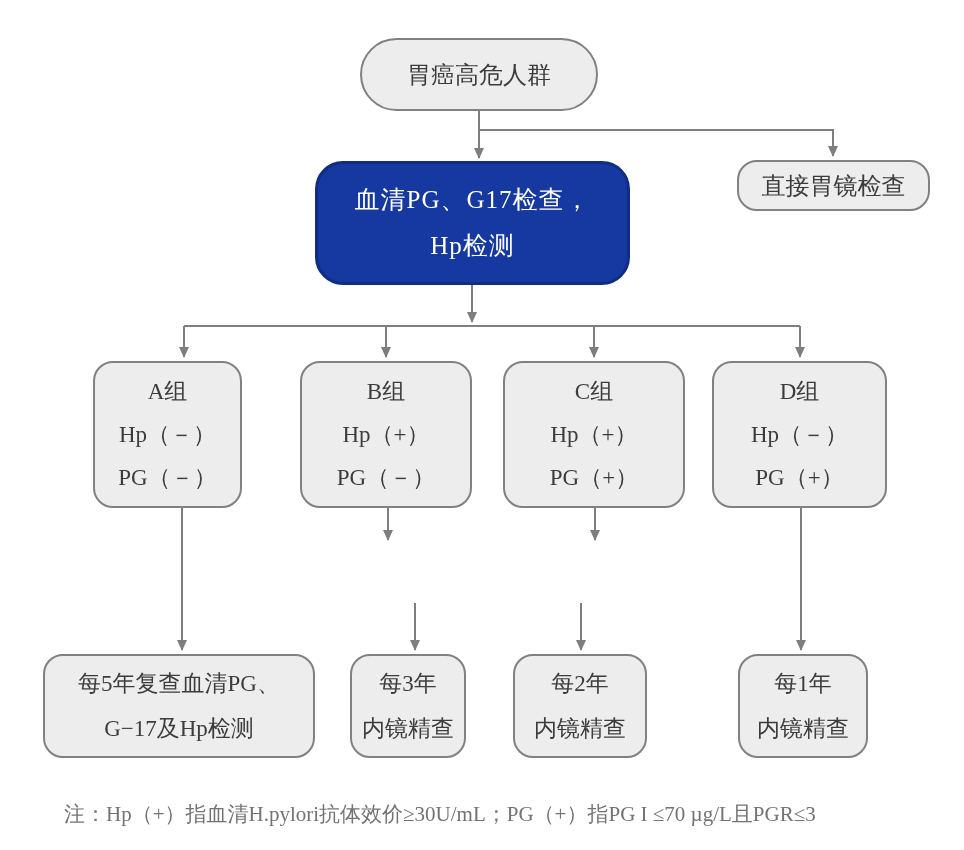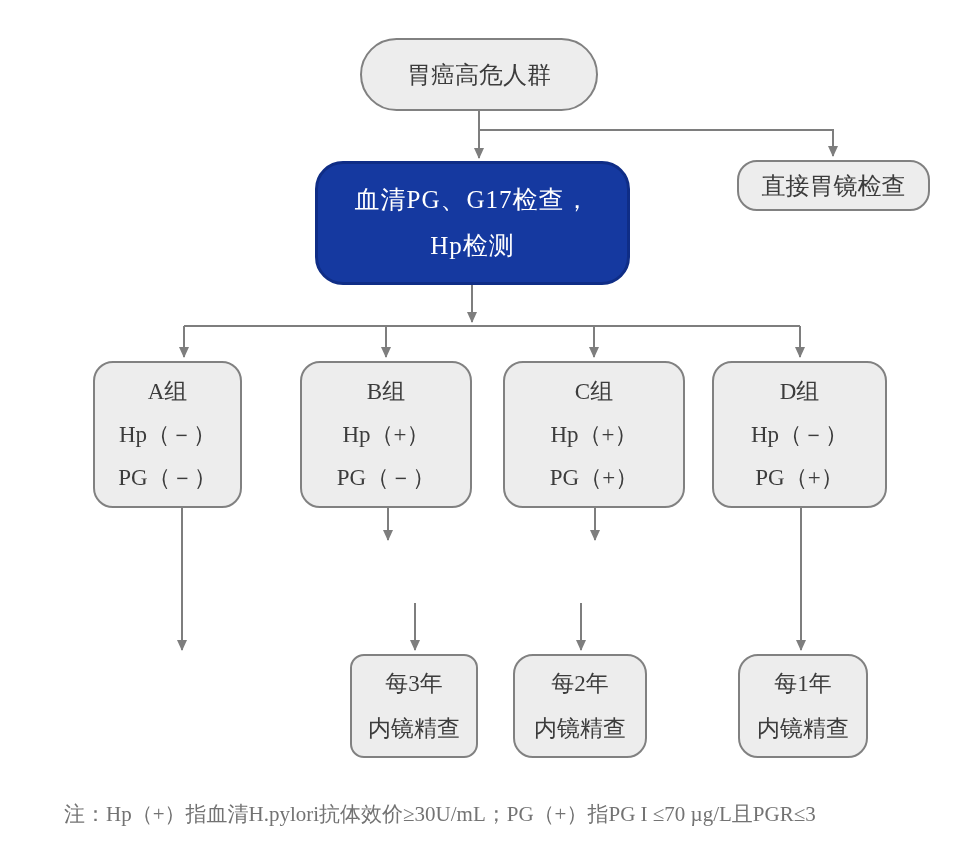--- a/index.html
+++ b/index.html
@@ -54,21 +54,21 @@
   .g-d { left: 712px; width: 175px; }
   .erad {
     left: 348px; top: 537px; width: 284px; height: 58px;
     border-radius: 29px; font-size: 23px;
   }
   .follow {
     top: 646px; height: 104px;
     border-radius: 20px; font-size: 23px; line-height: 45px;
   }
   .f-1 { left: 43px;  width: 272px; }
-  .f-2 { left: 350px; width: 128px; border-radius: 14px; }
+  .f-2 { left: 350px; width: 116px; }
   .f-3 { left: 513px; width: 134px; }
   .f-4 { left: 738px; width: 130px; }
   .note {
     position: absolute;
     left: 64px; top: 792px;
     font-size: 21px;
     color: #737373;
     white-space: nowrap;
   }
 </style>
@@ -135,20 +135,24 @@
     <span class="ln">Hp（+）</span>
     <span class="ln">PG（+）</span>
   </div>
   <div class="node group g-d">
     <span class="ln">D组</span>
     <span class="ln">Hp（－）</span>
     <span class="ln">PG（+）</span>
   </div>
 
 
+  <div class="node follow f-1">
+    <span class="ln">每5年复查血清PG、</span>
+    <span class="ln">G−17及Hp检测</span>
+  </div>
   <div class="node follow f-2">
     <span class="ln">每3年</span>
     <span class="ln">内镜精查</span>
   </div>
   <div class="node follow f-3">
     <span class="ln">每2年</span>
     <span class="ln">内镜精查</span>
   </div>
   <div class="node follow f-4">
     <span class="ln">每1年</span>

